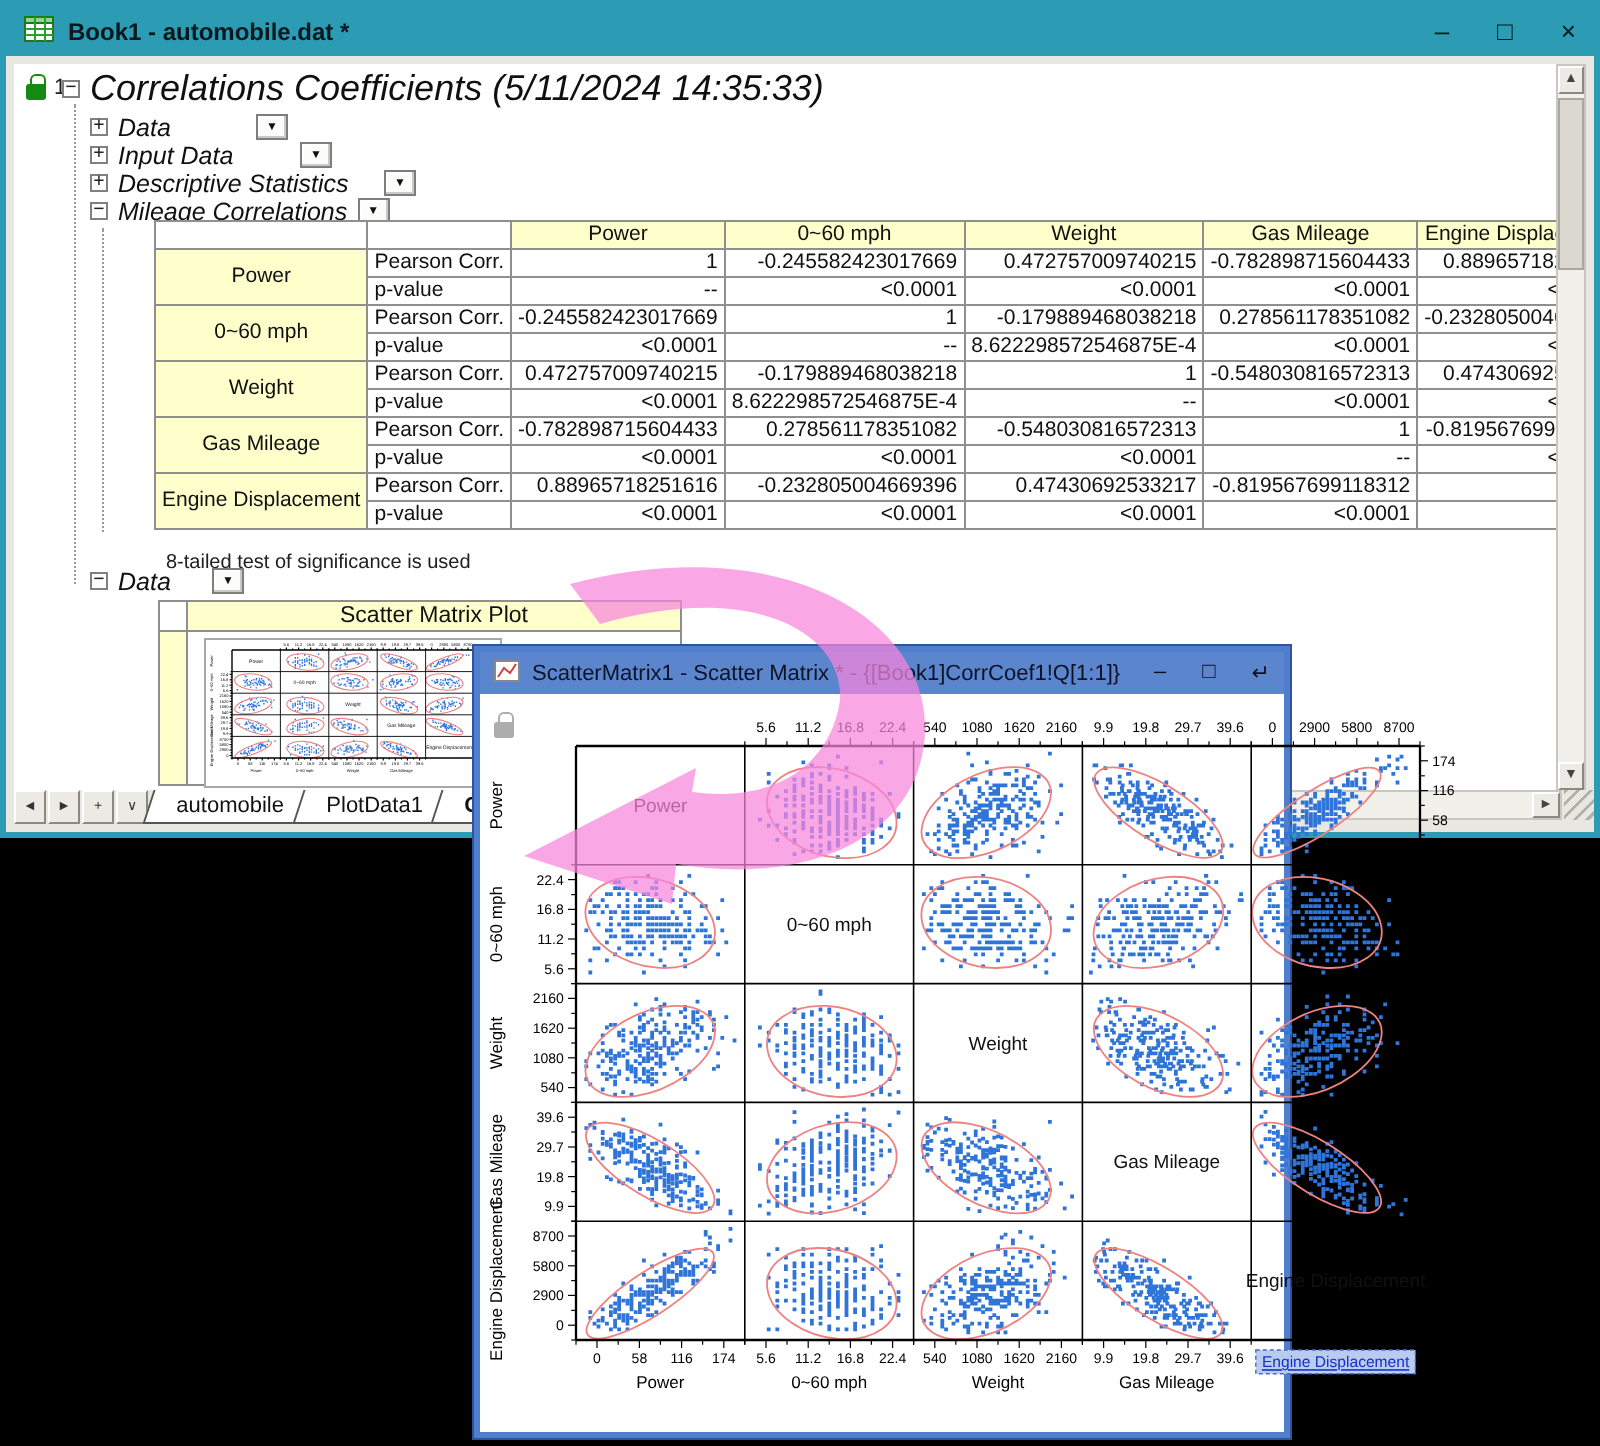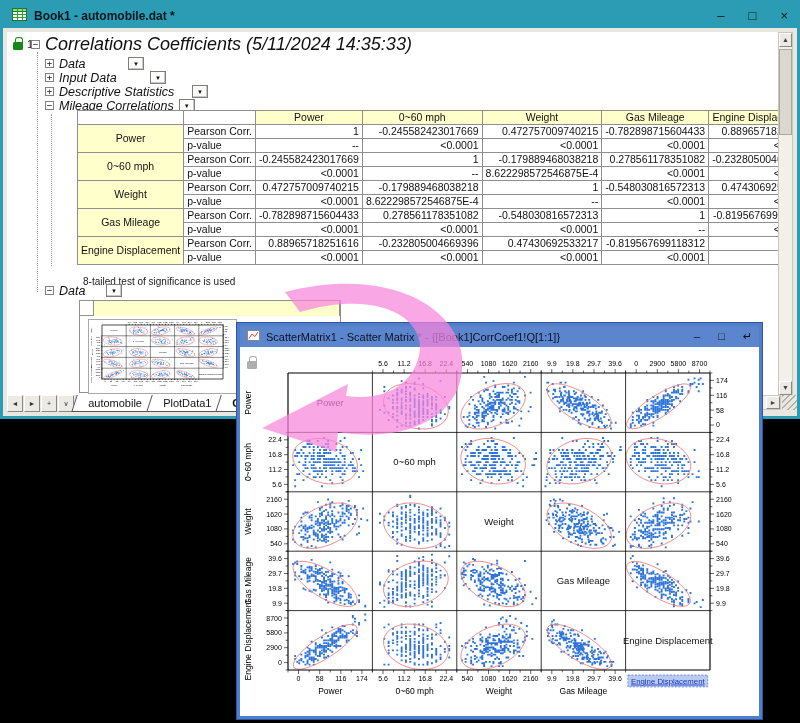--- a/index.html
+++ b/index.html
@@ -56,21 +56,21 @@
   .tab.stub{width:16px;padding:0}
   .tab>span{transform:skewX(18deg);font-size:11px;color:#111;white-space:nowrap}
   .tab.active>span{font-weight:700}
   #hscroll{flex:1;margin-left:8px;position:relative;background:#f2f0ea;border:1px solid #c9c7bf;height:15px;align-self:flex-start}
   #hs-l{position:absolute;left:0;top:0}#hs-r{position:absolute;right:0;top:0}
   #hs-l,#hs-r{width:14px;height:13px;background:#eceae4;border:1px solid;border-color:#fff #8a887f #8a887f #fff;font-size:7px;line-height:11px;text-align:center;color:#444}
   #hs-thumb{position:absolute;left:16px;top:0;width:120px;height:13px;background:#dbd8cf;border:1px solid #a9a79f}
   #grip{width:15px;height:15px;align-self:flex-start;margin-left:1px;background:repeating-linear-gradient(135deg,#b3b1a8 0 1.5px,transparent 1.5px 4.5px)}
 
   
-  #graph-window{position:absolute;left:237px;top:323px;width:525px;height:396px;background:#a16207;border:3px solid #4f7ecc;outline:1px solid #30549b;z-index:20}
+  #graph-window{position:absolute;left:237px;top:323px;width:408px;height:396px;background:#a16207;border:3px solid #4f7ecc;outline:1px solid #30549b;z-index:20}
   #graph-title{height:21px;background:#5b86ce;display:flex;align-items:center;gap:6px;padding:0 7px;font-size:11px;color:#0d1226}
   #graph-title .winbtns{gap:18px;font-size:11px;color:#101021}
   #gcontent{position:absolute;left:0;top:21px;right:0;bottom:0;background:#fff}
   #matrix{position:absolute;left:2px;top:1px}
   #glock{position:absolute;left:7px;top:14px;opacity:.8}
   svg text{font-family:"Liberation Sans",sans-serif}
 
   
   #arrow{position:absolute;left:0;top:0;z-index:30;pointer-events:none}
 </style>
@@ -244,20 +244,21 @@
       <div class="tree-row" style="left:38px;top:252px">
         <span class="pmbox">−</span>
         <span class="tree-label" style="width:42px">Data</span>
         <span class="ddbtn">
             <span>▼</span>
           </span>
       </div>
 
       <div id="plots-box">
         <div class="pb-a"></div>
+        <div class="pb-hdr">Scatter Matrix Plot</div>
         <div class="pb-b"></div>
         <div class="pb-body">
           <span id="thumb-frame"><svg id="thumb" width="145" height="68">
                 <text x="24.1" y="10.3" font-size="2.5" text-anchor="middle" fill="#111">Power</text>
                 <g>
                   <path d="M48.0 6.2h0.7v0.7h-0.7ZM43.3 7.5h0.7v0.7h-0.7ZM44.5 9.1h0.7v0.7h-0.7ZM46.8 9.9h0.7v0.7h-0.7ZM51.4 10.8h0.7v0.7h-0.7ZM44.5 9.7h0.7v0.7h-0.7ZM53.8 11.9h0.7v0.7h-0.7ZM43.3 11.0h0.7v0.7h-0.7ZM48.0 8.4h0.7v0.7h-0.7ZM44.5 7.5h0.7v0.7h-0.7ZM43.3 7.7h0.7v0.7h-0.7ZM48.0 9.7h0.7v0.7h-0.7ZM46.8 8.6h0.7v0.7h-0.7ZM53.8 9.5h0.7v0.7h-0.7ZM50.3 6.9h0.7v0.7h-0.7ZM54.9 5.8h0.7v0.7h-0.7ZM52.6 11.7h0.7v0.7h-0.7ZM50.3 8.8h0.7v0.7h-0.7ZM44.5 5.8h0.7v0.7h-0.7ZM51.4 8.8h0.7v0.7h-0.7ZM46.8 8.8h0.7v0.7h-0.7ZM49.1 9.3h0.7v0.7h-0.7ZM48.0 11.3h0.7v0.7h-0.7ZM43.3 9.1h0.7v0.7h-0.7ZM46.8 11.5h0.7v0.7h-0.7ZM56.1 8.2h0.7v0.7h-0.7ZM39.8 9.5h0.7v0.7h-0.7ZM52.6 9.9h0.7v0.7h-0.7ZM48.0 9.3h0.7v0.7h-0.7ZM44.5 10.4h0.7v0.7h-0.7ZM53.8 11.7h0.7v0.7h-0.7ZM57.3 9.7h0.7v0.7h-0.7ZM46.8 9.9h0.7v0.7h-0.7ZM44.5 9.9h0.7v0.7h-0.7ZM48.0 11.0h0.7v0.7h-0.7ZM52.6 11.3h0.7v0.7h-0.7ZM50.3 8.4h0.7v0.7h-0.7ZM51.4 8.2h0.7v0.7h-0.7ZM45.6 12.1h0.7v0.7h-0.7ZM49.1 8.6h0.7v0.7h-0.7ZM43.3 11.7h0.7v0.7h-0.7ZM51.4 9.3h0.7v0.7h-0.7ZM49.1 7.7h0.7v0.7h-0.7ZM50.3 9.9h0.7v0.7h-0.7ZM50.3 10.6h0.7v0.7h-0.7ZM46.8 10.2h0.7v0.7h-0.7ZM45.6 8.8h0.7v0.7h-0.7ZM51.4 11.3h0.7v0.7h-0.7ZM45.6 8.8h0.7v0.7h-0.7ZM43.3 9.7h0.7v0.7h-0.7ZM43.3 12.8h0.7v0.7h-0.7ZM48.0 6.0h0.7v0.7h-0.7ZM45.6 11.0h0.7v0.7h-0.7ZM42.1 9.9h0.7v0.7h-0.7Z" fill="#2f74d8"></path>
                   <g transform="translate(48.7 10.0) scale(11.62 5.18) rotate(45)">
                     <ellipse cx="0" cy="0" rx="0.881" ry="0.708" fill="none" stroke="#ee8181" stroke-width="0.55" vector-effect="non-scaling-stroke"></ellipse>
                   </g>
                 </g>

